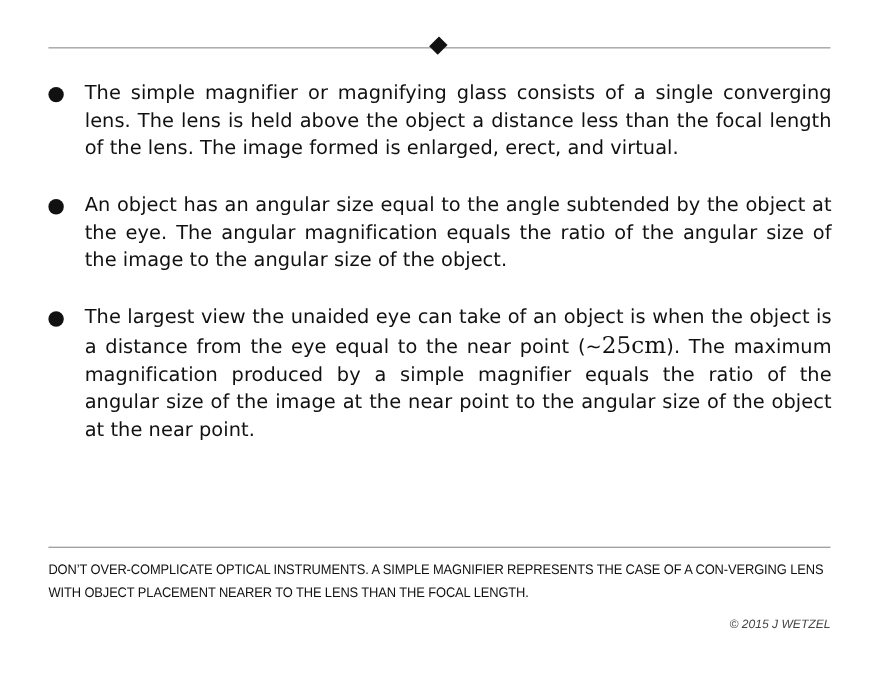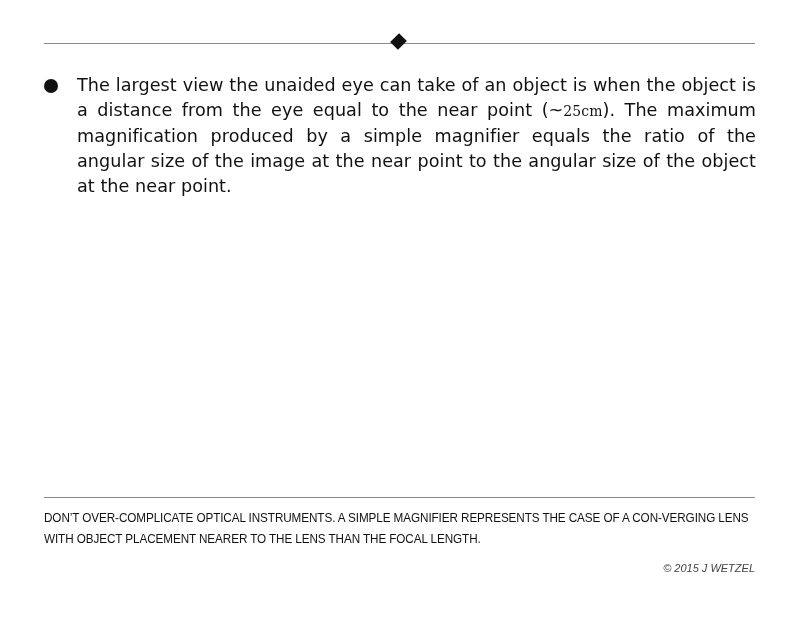--- a/index.html
+++ b/index.html
@@ -7,39 +7,47 @@
          font-family: "DejaVu Sans", sans-serif; color: #111; }
   .top-rule { position: absolute; left: 44px; top: 43px; width: 711px; height: 0;
               border-top: 1.5px solid #8a8a8a; }
   .diamond { position: absolute; left: 393px; top: 36px; width: 11px; height: 11px;
              background: #111; transform: rotate(45deg) scaleY(1.15); }
   .bullets { position: absolute; left: 44px; top: 73px; width: 712px; }
   .item { position: relative; padding-left: 33px; font-size: 17.6px; line-height: 25px;
           text-align: justify; margin-bottom: 27px; letter-spacing: 0.05px; }
   .dot { position: absolute; left: 0px; top: 6px; width: 14px; height: 14px;
          border-radius: 50%; background: #111; }
-  .serif { font-family: "DejaVu Serif", serif; font-size: 14px; }
+  .serif { font-family: "DejaVu Serif", serif; font-size: 21px; }
   .bottom-rule { position: absolute; left: 44px; top: 497px; width: 711px; height: 0;
                  border-top: 1.2px solid #8a8a8a; }
   .footnote { position: absolute; left: 44px; top: 508px; width: 712px;
               font-family: "Liberation Sans", sans-serif; font-size: 12.6px;
               line-height: 21px; text-transform: uppercase; letter-spacing: -0.1px;
               transform: scaleX(0.93); transform-origin: left top; width: 766px; }
   .copyright { position: absolute; right: 45px; top: 562px;
                font-family: Liberation Sans, sans-serif; font-style: italic;
                font-size: 11px; color: #444; }
 </style>
 </head>
 <body>
 
 <div class="top-rule"></div>
 <div class="diamond"></div>
 
 <div class="bullets">
   <div class="item">
     <span class="dot"></span>
+    <span>The simple magnifier or magnifying glass consists of a single converging lens.  The lens is held above the object a distance less than the focal length of the lens.  The image formed is enlarged, erect, and virtual.</span>
+  </div>
+  <div class="item">
+    <span class="dot"></span>
+    <span>An object has an angular size equal to the angle subtended by the object at the eye.  The angular magnification equals the ratio of the angular size of the image to the angular size of the object.</span>
+  </div>
+  <div class="item">
+    <span class="dot"></span>
     <span>The largest view the unaided eye can take of an object is when the object is a distance from the eye equal to the near point (~</span><span class="serif">25</span><span class="serif">cm</span><span>).  The maximum magnification produced by a simple magnifier equals the ratio of the angular size of the image at the near point to the angular size of the object at the near point.</span>
   </div>
 </div>
 
 <div class="bottom-rule"></div>
 <div class="footnote">DON’T OVER-COMPLICATE OPTICAL INSTRUMENTS.  A SIMPLE MAGNIFIER REPRESENTS THE CASE OF A CON-VERGING LENS WITH OBJECT PLACEMENT NEARER TO THE LENS THAN THE FOCAL LENGTH.</div>
 <div class="copyright">© 2015 J WETZEL</div>
 
 </body></html>

